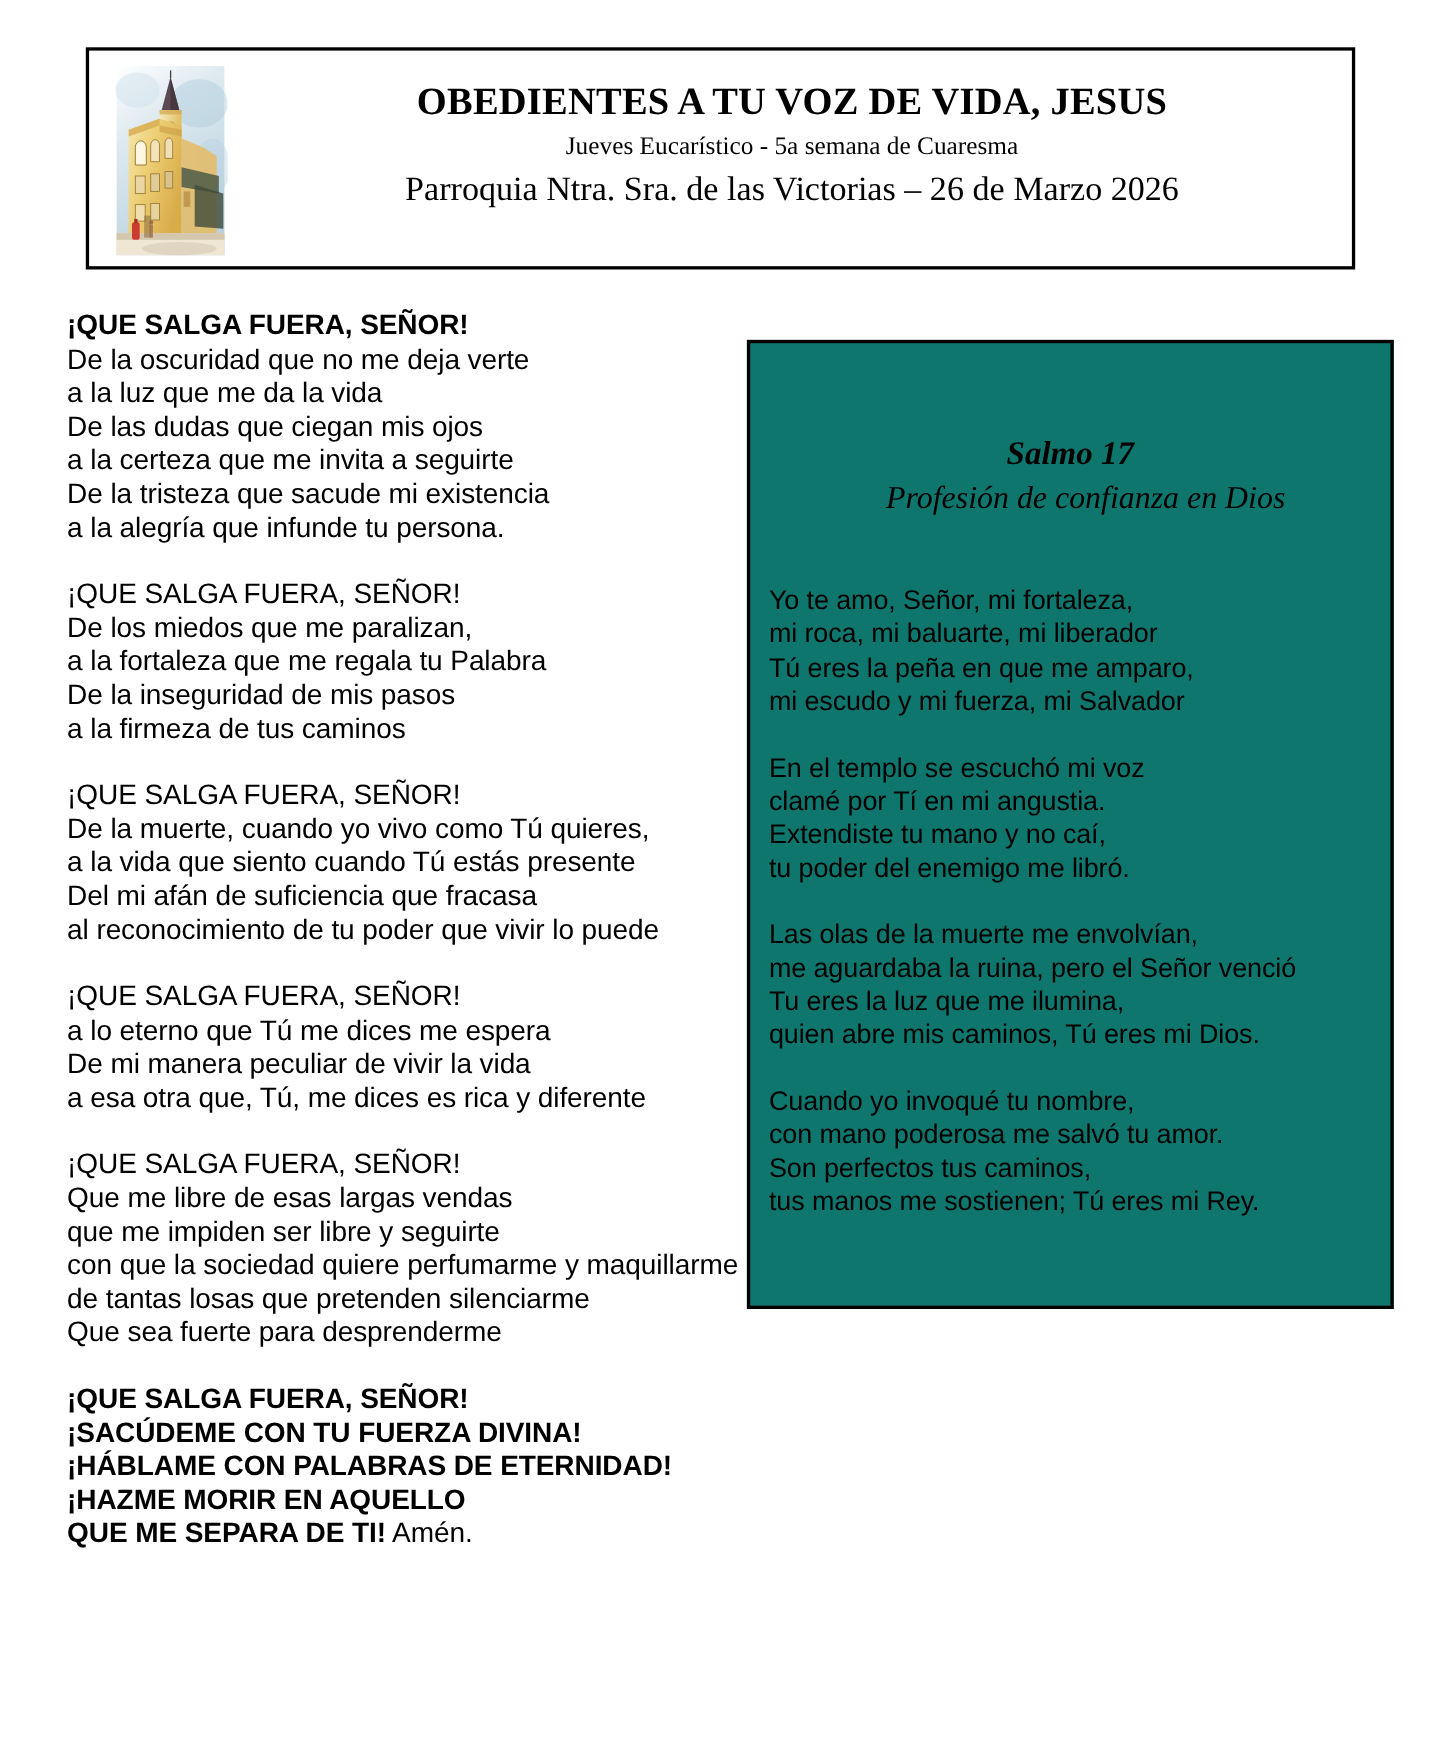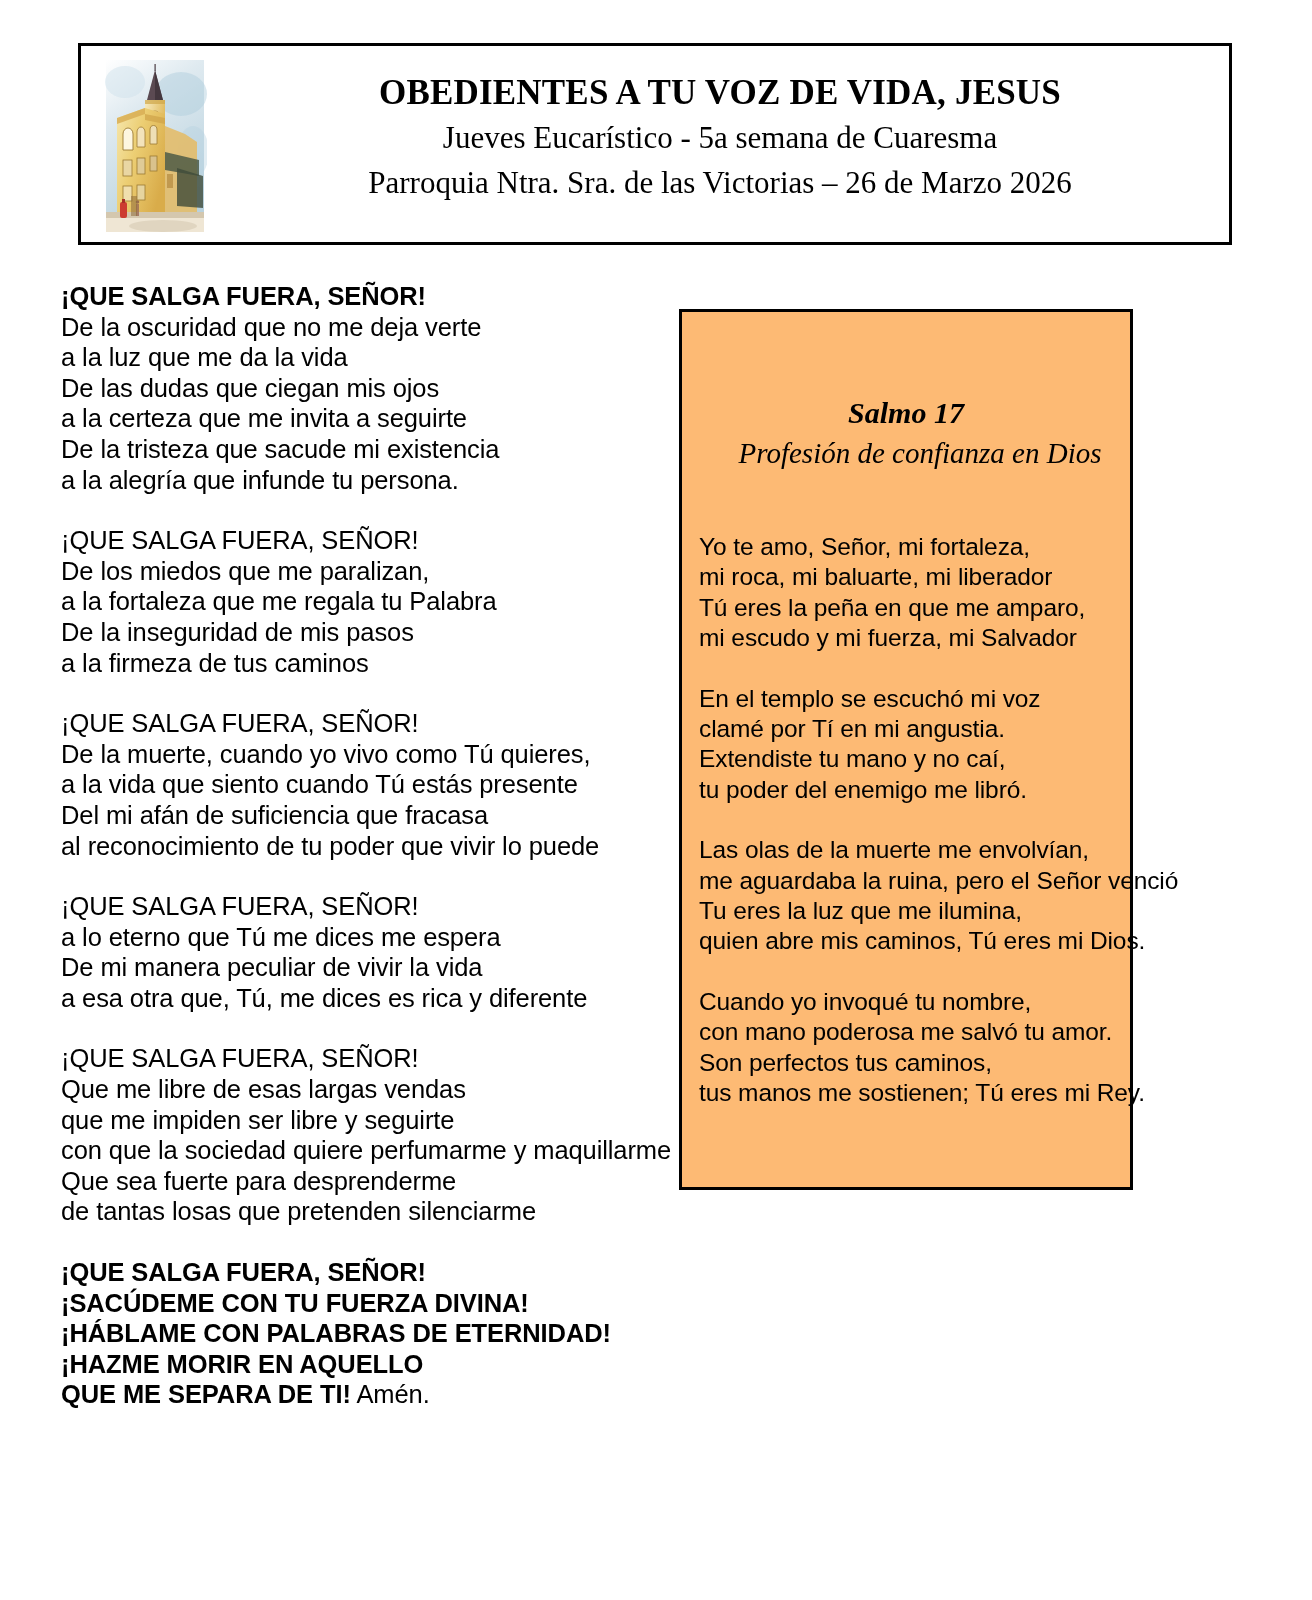--- a/index.html
+++ b/index.html
@@ -54,21 +54,21 @@
     font-family: "Liberation Serif", serif;
   }
   #header-title {
     font-size: 35px;
     font-weight: bold;
     letter-spacing: 0.2px;
     line-height: 1.18;
     white-space: nowrap;
   }
   #header-sub1 {
-    font-size: 31px;
+    font-size: 23px;
     line-height: 1.30;
     margin-top: 5px;
     white-space: nowrap;
   }
   #header-sub2 {
     font-size: 31px;
     line-height: 1.30;
     margin-top: 4px;
     white-space: nowrap;
   }
@@ -101,25 +101,25 @@
   }
   #final-amen {
     font-weight: normal;
   }
 
   
   #psalm-box {
     position: absolute;
     left: 679px;
     top: 309px;
-    width: 454px;
+    width: 588px;
     height: 881px;
     border: 3px solid #000000;
     box-sizing: border-box;
-    background: #fdba74;
+    background: #0f766e;
   }
   #psalm-heading {
     text-align: center;
     font-family: "Liberation Serif", serif;
     margin-top: 84px;
   }
   #psalm-title {
     font-size: 30px;
     font-weight: bold;
     font-style: italic;
@@ -265,22 +265,22 @@
     <div class="line">a lo eterno que Tú me dices me espera</div>
     <div class="line">De mi manera peculiar de vivir la vida</div>
     <div class="line">a esa otra que, Tú, me dices es rica y diferente</div>
   </div>
 
   <div class="stanza">
     <div class="line">¡QUE SALGA FUERA, SEÑOR!</div>
     <div class="line">Que me libre de esas largas vendas</div>
     <div class="line">que me impiden ser libre y seguirte</div>
     <div class="line">con que la sociedad quiere perfumarme y maquillarme</div>
+    <div class="line">de tantas losas que pretenden silenciarme</div>
     <div class="line">Que sea fuerte para desprenderme</div>
-    <div class="line">de tantas losas que pretenden silenciarme</div>
   </div>
 
   <div class="stanza" id="final-stanza">
     <div class="line">¡QUE SALGA FUERA, SEÑOR!</div>
     <div class="line">¡SACÚDEME CON TU FUERZA DIVINA!</div>
     <div class="line">¡HÁBLAME CON PALABRAS DE ETERNIDAD!</div>
     <div class="line">¡HAZME MORIR EN AQUELLO</div>
     <div class="line"><span>QUE ME SEPARA DE TI!</span><span id="final-amen"> Amén.</span></div>
   </div>
 

